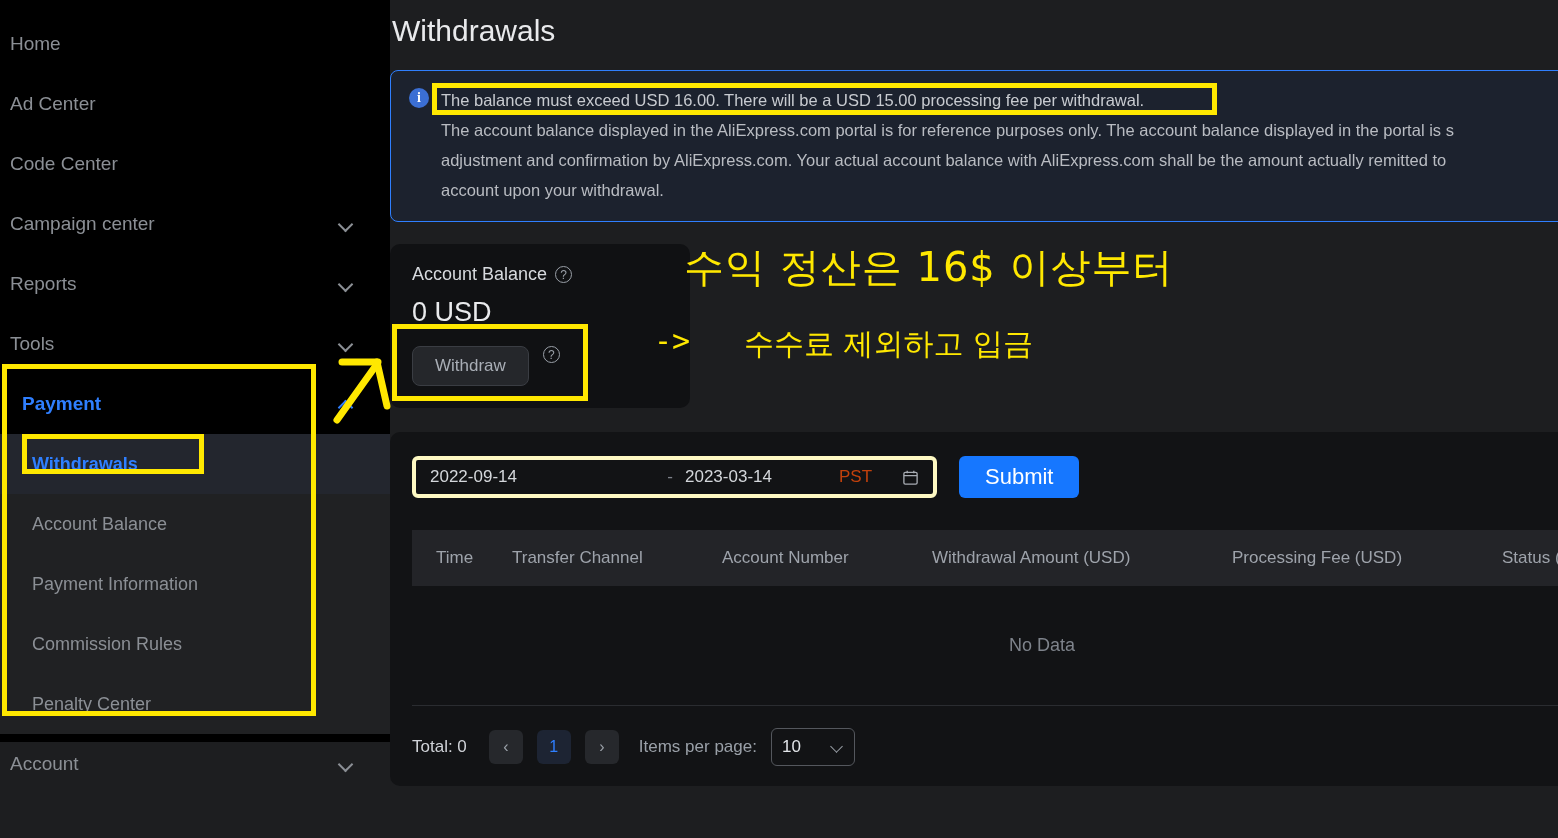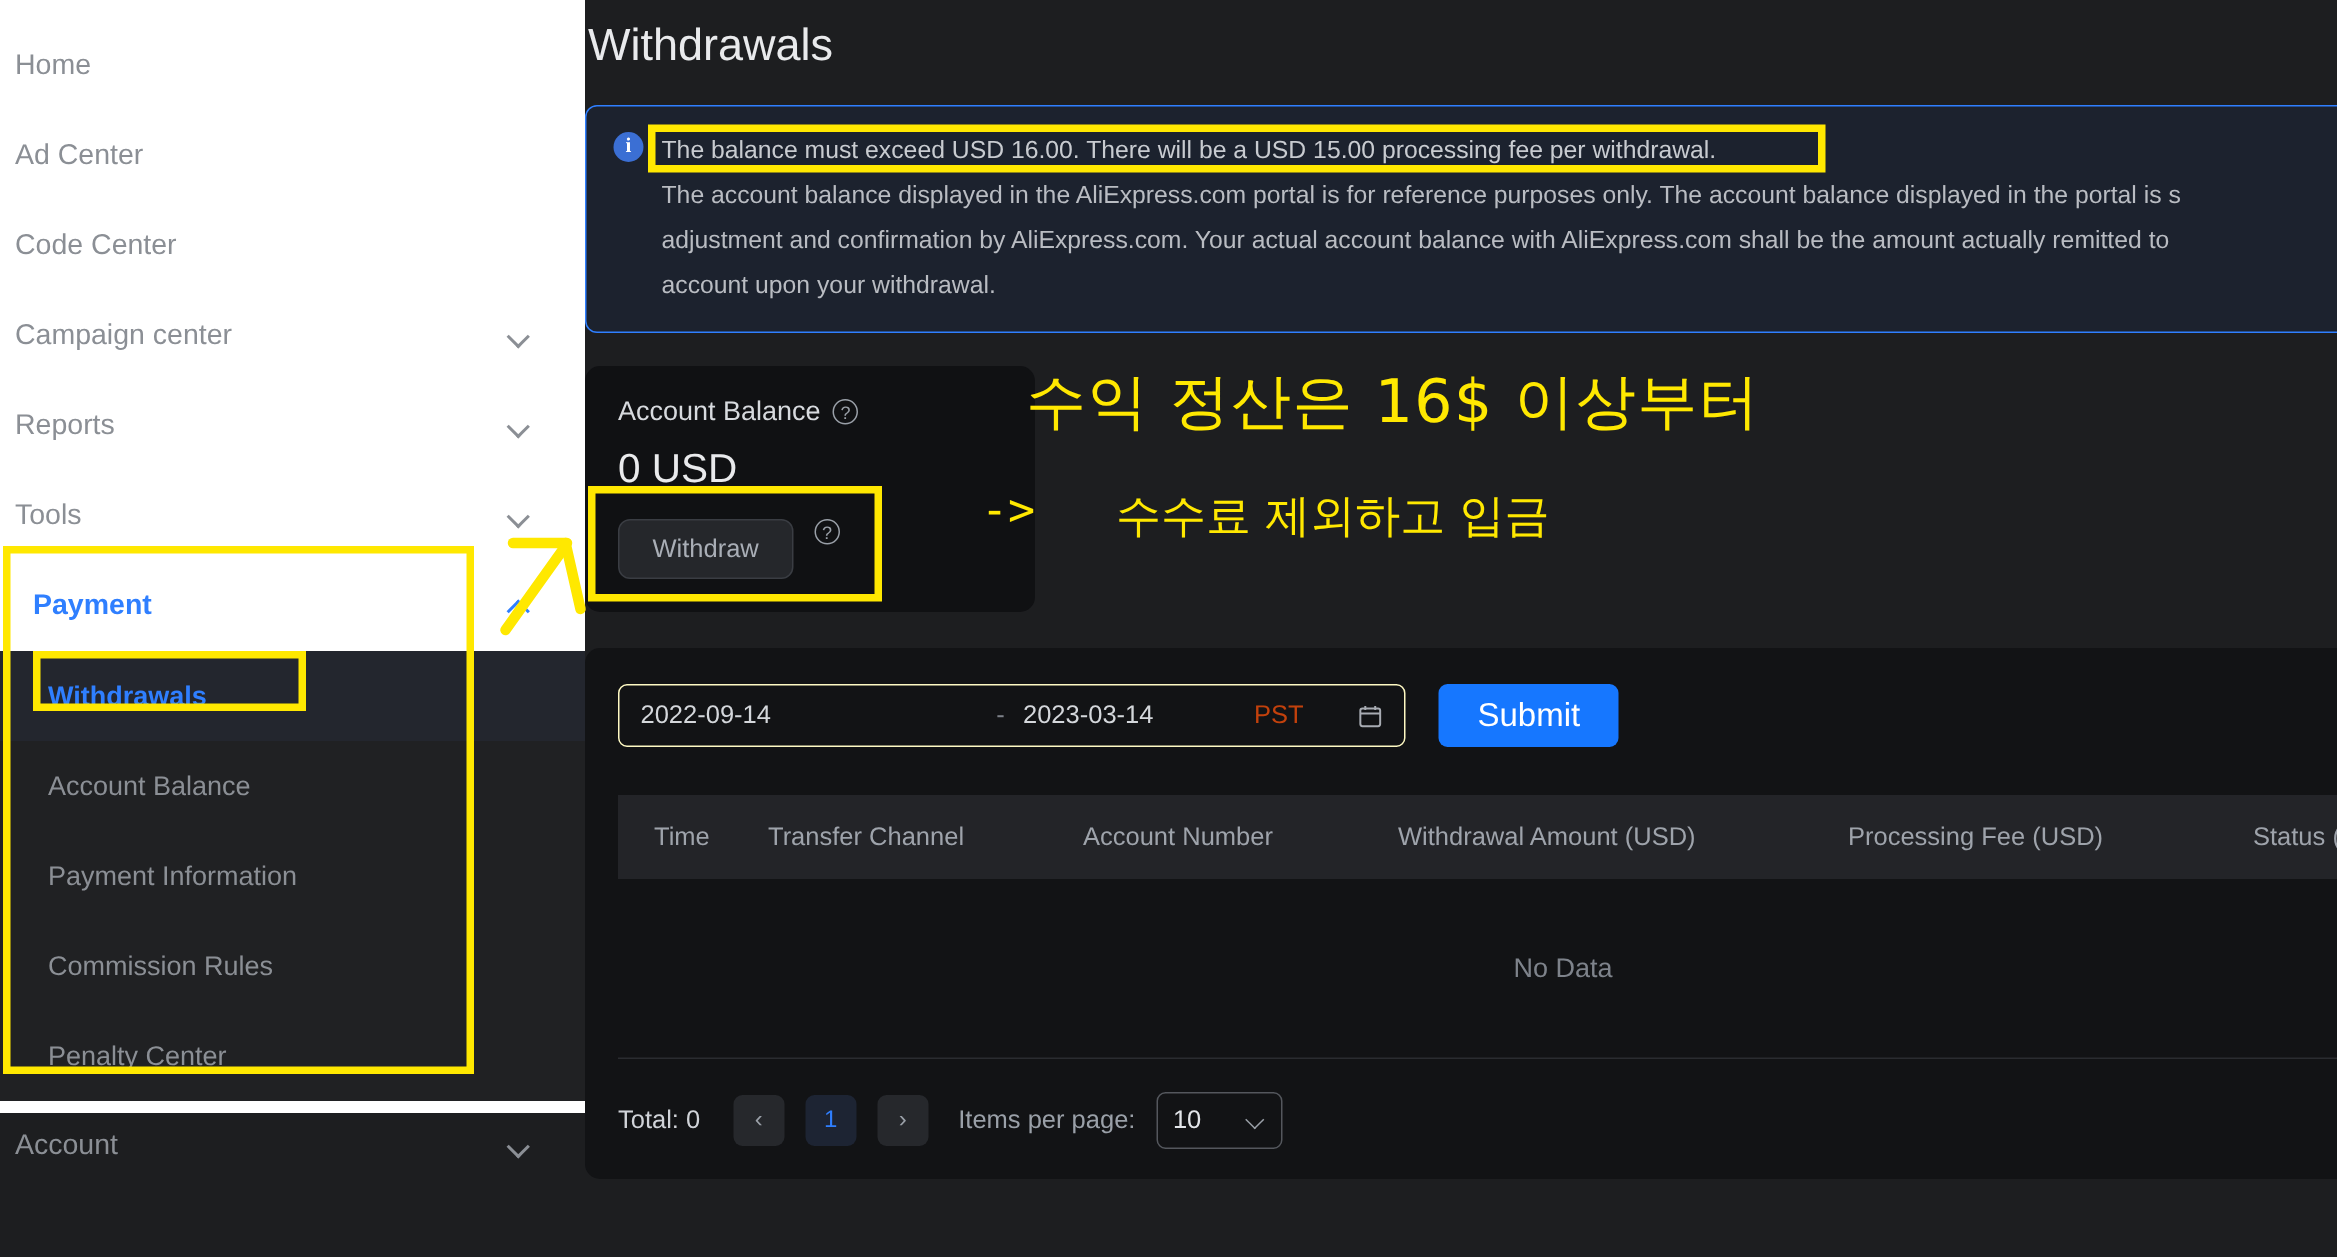--- a/index.html
+++ b/index.html
@@ -12,21 +12,21 @@
   #app {
     position: relative;
     width: 1558px; height: 838px;
     background: #1d1e20;
     display: flex;
   }
 
   
   #sidebar {
     width: 390px; height: 742px;
-    background: #ffffff;
+    background: #000000;
     flex: 0 0 390px;
     padding-top: 14px;
     position: relative;
   }
   .nav-item {
     height: 60px;
     display: flex;
     align-items: center;
     padding: 0 24px 0 10px;
     color: #8b8f95;
@@ -176,21 +176,21 @@
   }
   #filter-row {
     display: flex;
     align-items: center;
     gap: 22px;
     margin-bottom: 32px;
   }
   #date-range {
     width: 525px;
     height: 42px;
-    border: 1px solid #fef9c3;
+    border: 4px solid #fef9c3;
     border-radius: 6px;
     display: flex;
     align-items: center;
     padding: 0 14px;
     color: #d4d7db;
     font-size: 17px;
     background: transparent;
     cursor: pointer;
   }
   #date-start { width: 225px; }

